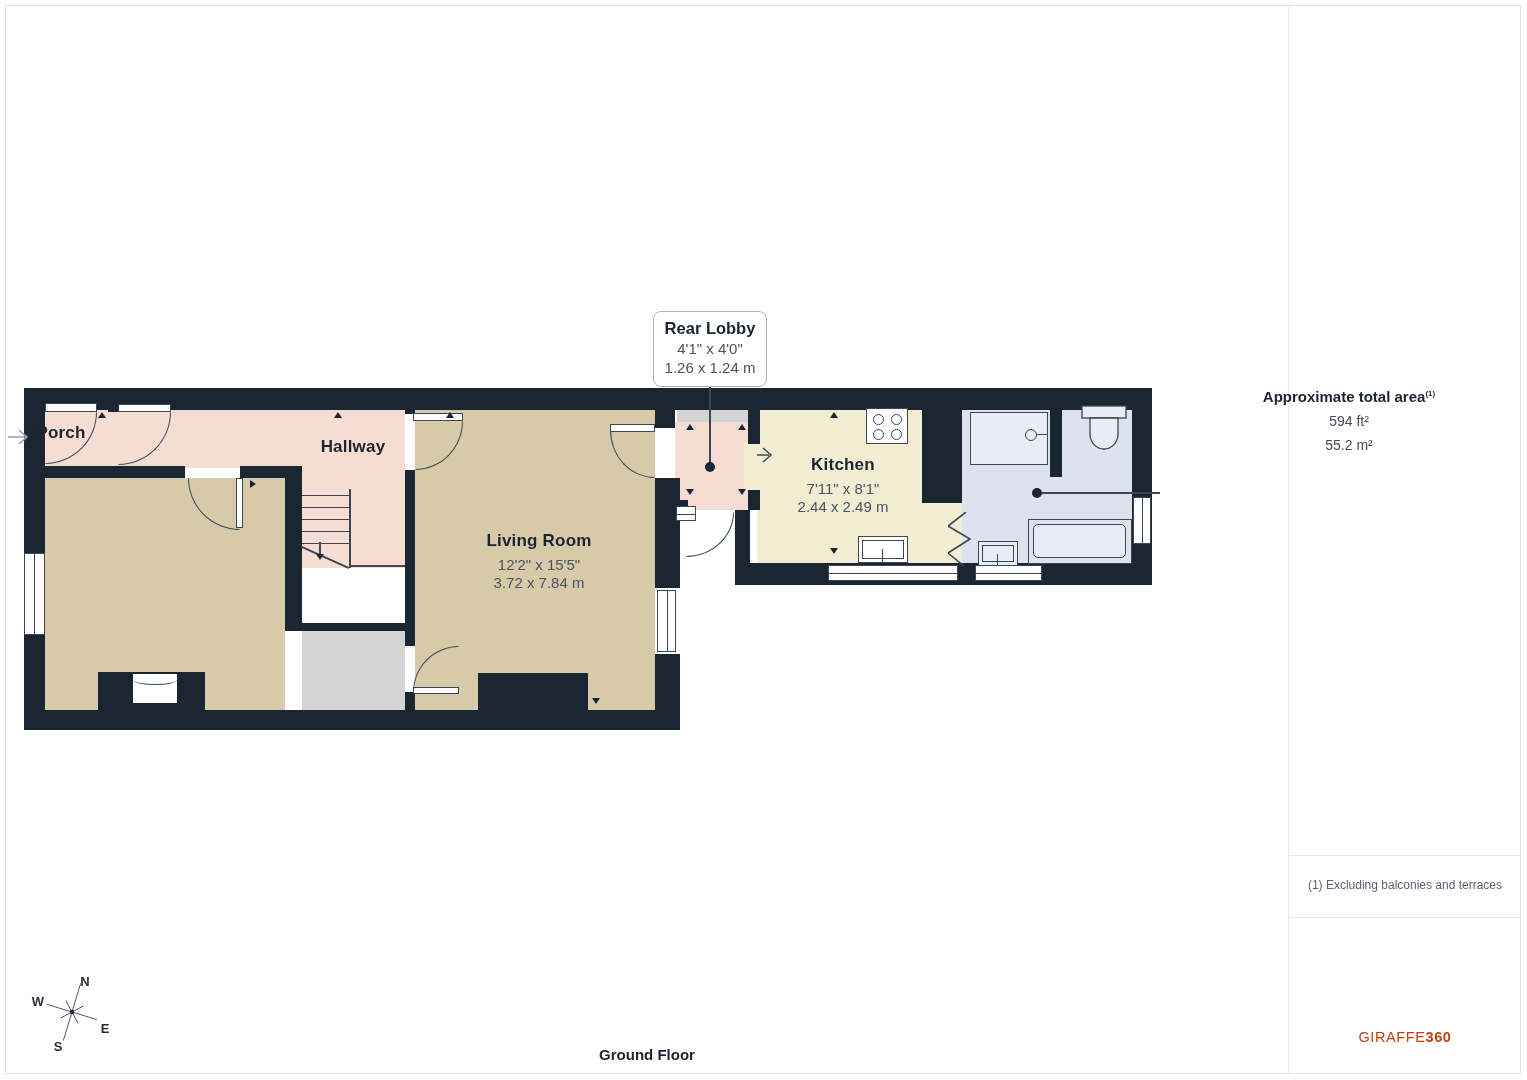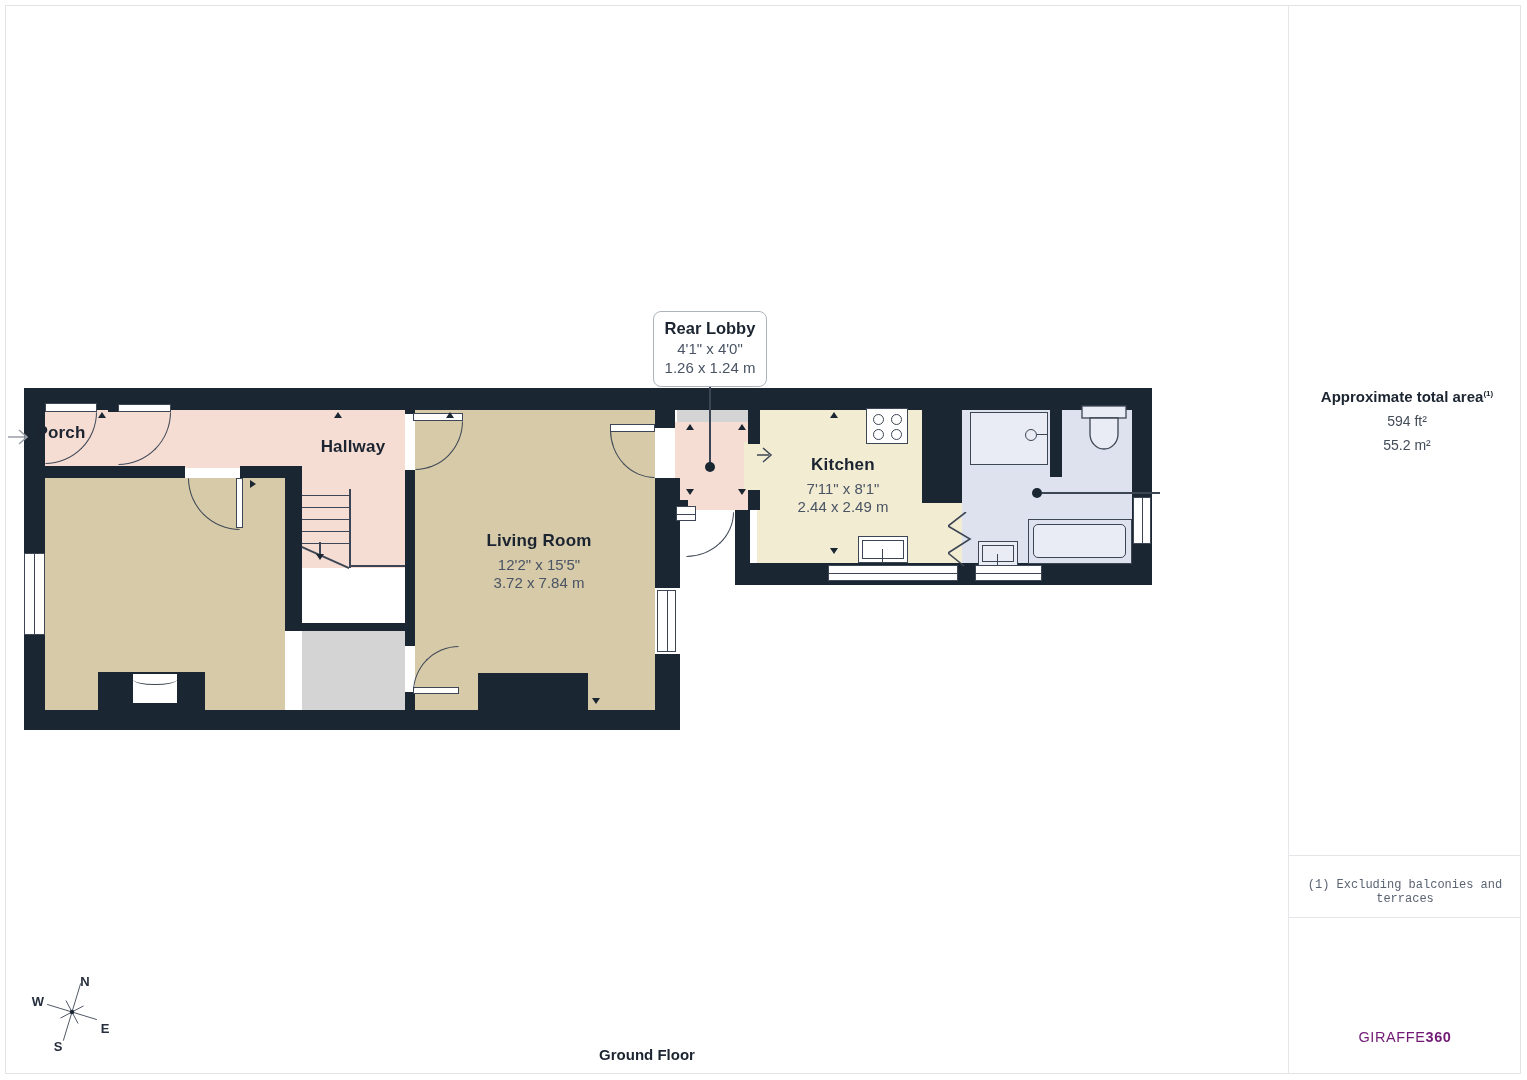--- a/index.html
+++ b/index.html
@@ -37,22 +37,22 @@
   .callout .d{font-size:15px;color:var(--text-dim);line-height:1.25;}
   .dot{position:absolute;width:10px;height:10px;border-radius:50%;background:var(--wall);}
   
   .tread{position:absolute;height:1px;background:var(--line);}
   
   .vline{position:absolute;background:#e4e6e9;}
   .hline{position:absolute;background:#e4e6e9;height:1px;}
   .sb-title{font-size:15px;font-weight:bold;color:var(--text-dark);}
   .sb-title sup{font-size:8px;}
   .sb-val{font-size:14px;color:#434c59;margin-top:8px;}
-  .sb-note{position:absolute;font-size:12px;color:var(--muted);text-align:center;font-family:Liberation Mono, monospace;}
-  .brand{position:absolute;font-size:14.5px;color:#701a75;text-align:center;letter-spacing:.6px;}
+  .sb-note{position:absolute;font-size:12px;color:var(--muted);text-align:center;}
+  .brand{position:absolute;font-size:14.5px;color:#c2410c;text-align:center;letter-spacing:.6px;}
   .brand b{font-weight:bold;}
   .gf{position:absolute;font-size:15px;font-weight:bold;color:var(--text-dark);text-align:center;}
 </style>
 </head>
 <body>
 
 <div id="canvas">
   <div class="frame"></div>
 
   <div class="floor f-hall" style="left:45px;top:410px;width:360px;height:58px;"></div>
@@ -229,21 +229,21 @@
     <text x="83" y="61" font-size="13" font-weight="bold" fill="#262f3d" text-anchor="middle">E</text>
     <text x="36" y="79" font-size="13" font-weight="bold" fill="#262f3d" text-anchor="middle">S</text>
   </svg>
 
   <div class="gf" style="left:547px;top:1046px;width:200px;">Ground Floor</div>
 
   <div class="vline" style="left:1288px;top:6px;width:1px;height:1068px;"></div>
   <div class="hline" style="left:1289px;top:855px;width:232px;"></div>
   <div class="hline" style="left:1289px;top:917px;width:232px;"></div>
 
-  <div style="position:absolute;left:1292px;top:388px;width:230px;text-align:center;">
+  <div style="position:absolute;left:1234px;top:388px;width:230px;text-align:center;">
     <div class="sb-title"><span>Approximate total area</span><sup>(1)</sup></div>
     <div class="sb-val">594 ft²</div>
     <div class="sb-val">55.2 m²</div>
   </div>
 
   <div class="sb-note" style="left:1292px;top:878px;width:226px;">(1) Excluding balconies and terraces</div>
 
 
   <div class="brand" style="left:1290px;top:1029px;width:230px;">
     <span>GIRAFFE</span><b>360</b>

